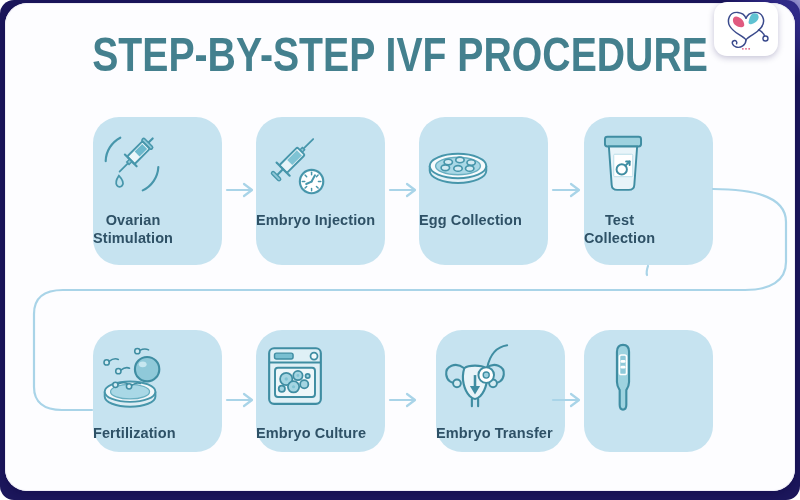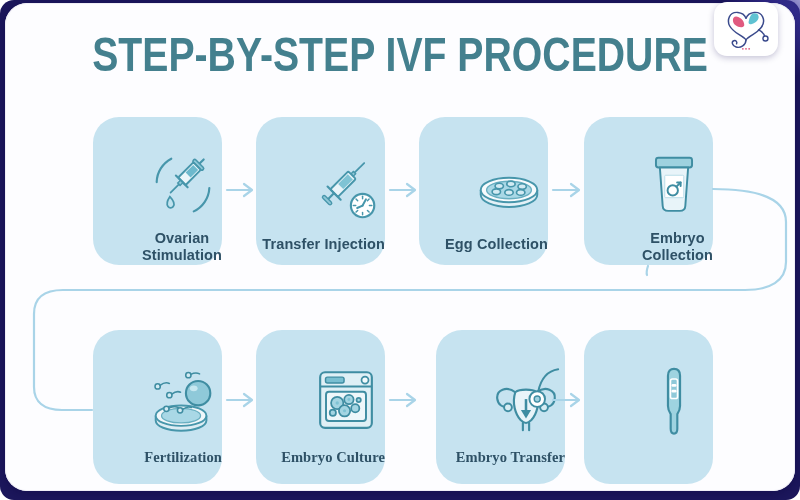--- a/index.html
+++ b/index.html
@@ -20,24 +20,24 @@
     font-size:49px;font-weight:bold;color:#44808e;letter-spacing:0px;
     transform:scaleX(.80);transform-origin:50% 50%;white-space:nowrap;
   }
   .logo-badge{
     position:absolute;top:2px;right:22px;width:64px;height:54px;background:#ffffff;
     border-radius:13px;box-shadow:0 2px 6px rgba(30,25,90,.25);
     display:flex;align-items:center;justify-content:center;
   }
   .card{
     position:absolute;width:129px;background:#c6e3f0;border-radius:26px;
-    display:flex;flex-direction:column;align-items:flex-end;padding-top:28px;box-sizing:border-box;
+    display:flex;flex-direction:column;align-items:flex-start;padding-top:4px;box-sizing:border-box;
   }
   .card.row1{top:117px;height:148px;}
-  .card.row2{top:330px;height:154px;font-family:Liberation Serif, serif;}
+  .card.row2{top:330px;height:122px;}
   .c1{left:93px}.c2{left:256px}.c3{left:419px}.c4{left:584px}
   .c5{left:93px}.c6{left:256px}.c7{left:436px}.c8{left:584px}
   .icon-box{height:88px;display:flex;align-items:center;justify-content:center;}
   .step-label{
     margin-top:3px;text-align:center;font-size:14.5px;font-weight:600;color:#2e5166;
     line-height:1.22;white-space:pre-line;letter-spacing:.1px;
   }
   .flow-overlay{position:absolute;inset:0;pointer-events:none;}
 </style>
 </head>
@@ -108,21 +108,21 @@
           <line x1="64" y1="57" x2="66.5" y2="57"></line>
         <line x1="50.3" y1="50.3" x2="52" y2="52"></line>
           <line x1="62" y1="62" x2="63.7" y2="63.7"></line>
         <line x1="63.7" y1="50.3" x2="62" y2="52"></line>
           <line x1="52" y1="62" x2="50.3" y2="63.7"></line>
       </g>
       <line x1="57" y1="57" x2="60.5" y2="50.5" stroke="#4796ab" stroke-width="2" stroke-linecap="round"></line>
       <line x1="57" y1="57" x2="51.5" y2="59.5" stroke="#4796ab" stroke-width="2" stroke-linecap="round"></line>
     </svg>
   </div>
-  <div class="step-label">Transfer Injection</div>
+  <div class="step-label">Embryo Injection</div>
 </div>
 
 <div class="card row1 c3">
   <div class="icon-box">
     <svg width="78" height="78" viewBox="0 0 80 80">
       <path d="M11 41 L11 46 A29 12.5 0 0 0 69 46 L69 41" fill="#e3f1f7" stroke="#4796ab" stroke-width="2"></path>
       <ellipse cx="40" cy="41" rx="29" ry="12.5" fill="#f7fbfd" stroke="#4796ab" stroke-width="2"></ellipse>
       <ellipse cx="40" cy="41" rx="23" ry="9" fill="#a9d8e6" stroke="#69afc1" stroke-width="1.4"></ellipse>
       <g fill="#d3ebf3" stroke="#4796ab" stroke-width="1.7">
         <ellipse cx="30" cy="37" rx="4.3" ry="2.9"></ellipse>
@@ -141,21 +141,21 @@
   <div class="icon-box">
     <svg width="78" height="78" viewBox="0 0 80 80">
       <rect x="21.5" y="11" width="37" height="10" rx="2.5" fill="#9ed2df" stroke="#3f8da2" stroke-width="2"></rect>
       <path d="M25.5 21 L54.5 21 L51.6 60.5 C51.4 64, 49.5 65.5, 46 65.5 L34 65.5 C30.5 65.5, 28.6 64, 28.4 60.5 Z" fill="#e8f4f9" stroke="#3f8da2" stroke-width="2"></path>
       <rect x="30.5" y="29" width="19.5" height="23" rx="1" fill="#ffffff" stroke="#b9dde8" stroke-width="1"></rect>
       <circle cx="38.7" cy="44.5" r="5.3" fill="none" stroke="#3f8da2" stroke-width="2"></circle>
       <line x1="42.5" y1="40.7" x2="46.8" y2="36.4" stroke="#3f8da2" stroke-width="2" stroke-linecap="round"></line>
       <path d="M43.2 36.4 H46.8 V40" fill="none" stroke="#3f8da2" stroke-width="2" stroke-linecap="round" stroke-linejoin="round"></path>
     </svg>
   </div>
-  <div class="step-label">Embryo
+  <div class="step-label">Test
 Collection</div>
 </div>
 
 <div class="card row2 c5">
   <div class="icon-box">
     <svg width="78" height="78" viewBox="0 0 80 80">
       <path d="M12 54 L12 59 A26 10.5 0 0 0 64 59 L64 54" fill="#dcedf4" stroke="#4796ab" stroke-width="2"></path>
       <ellipse cx="38" cy="54" rx="26" ry="10.5" fill="#f0f7fa" stroke="#4796ab" stroke-width="2"></ellipse>
       <ellipse cx="38" cy="54" rx="20" ry="7.5" fill="#a9d8e6" stroke="#69afc1" stroke-width="1.3"></ellipse>
       <circle cx="55.5" cy="31" r="12.5" fill="#8fc9d9" stroke="#3f8da2" stroke-width="2.2"></circle>

